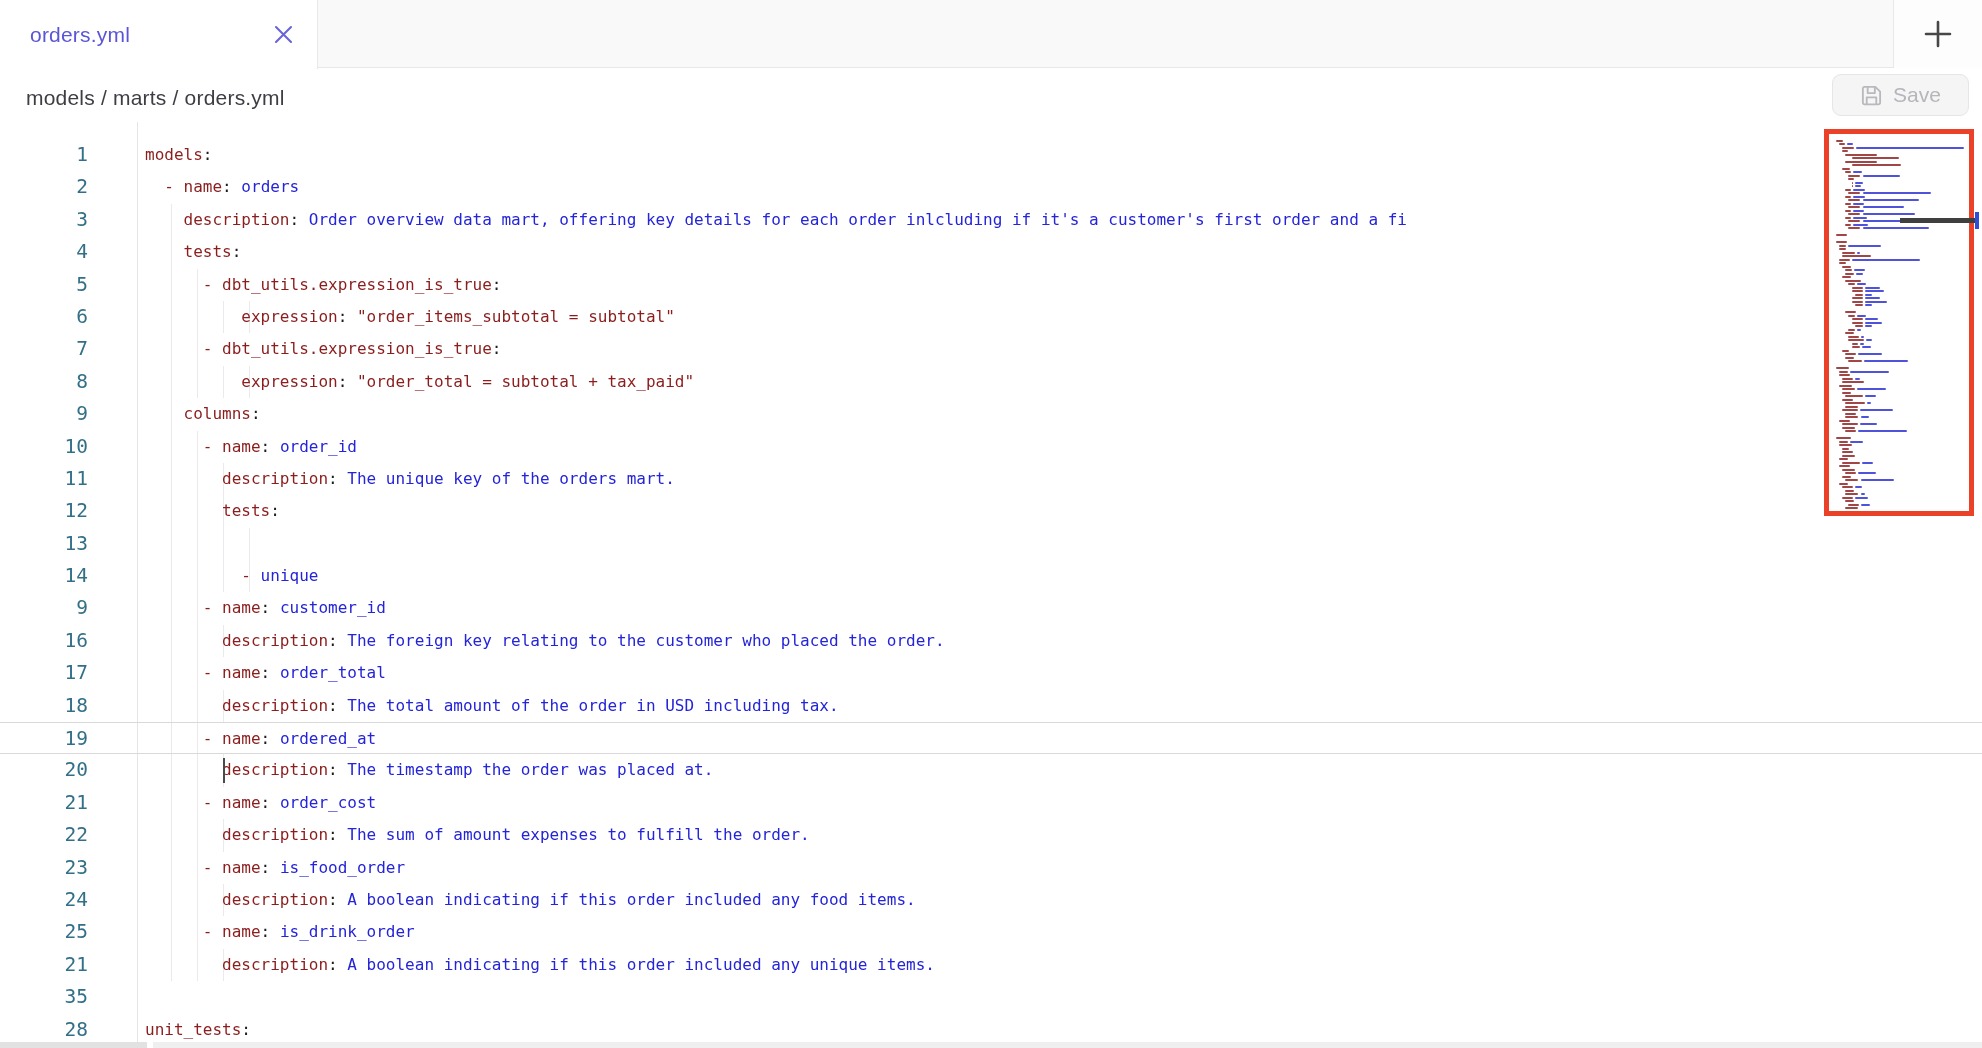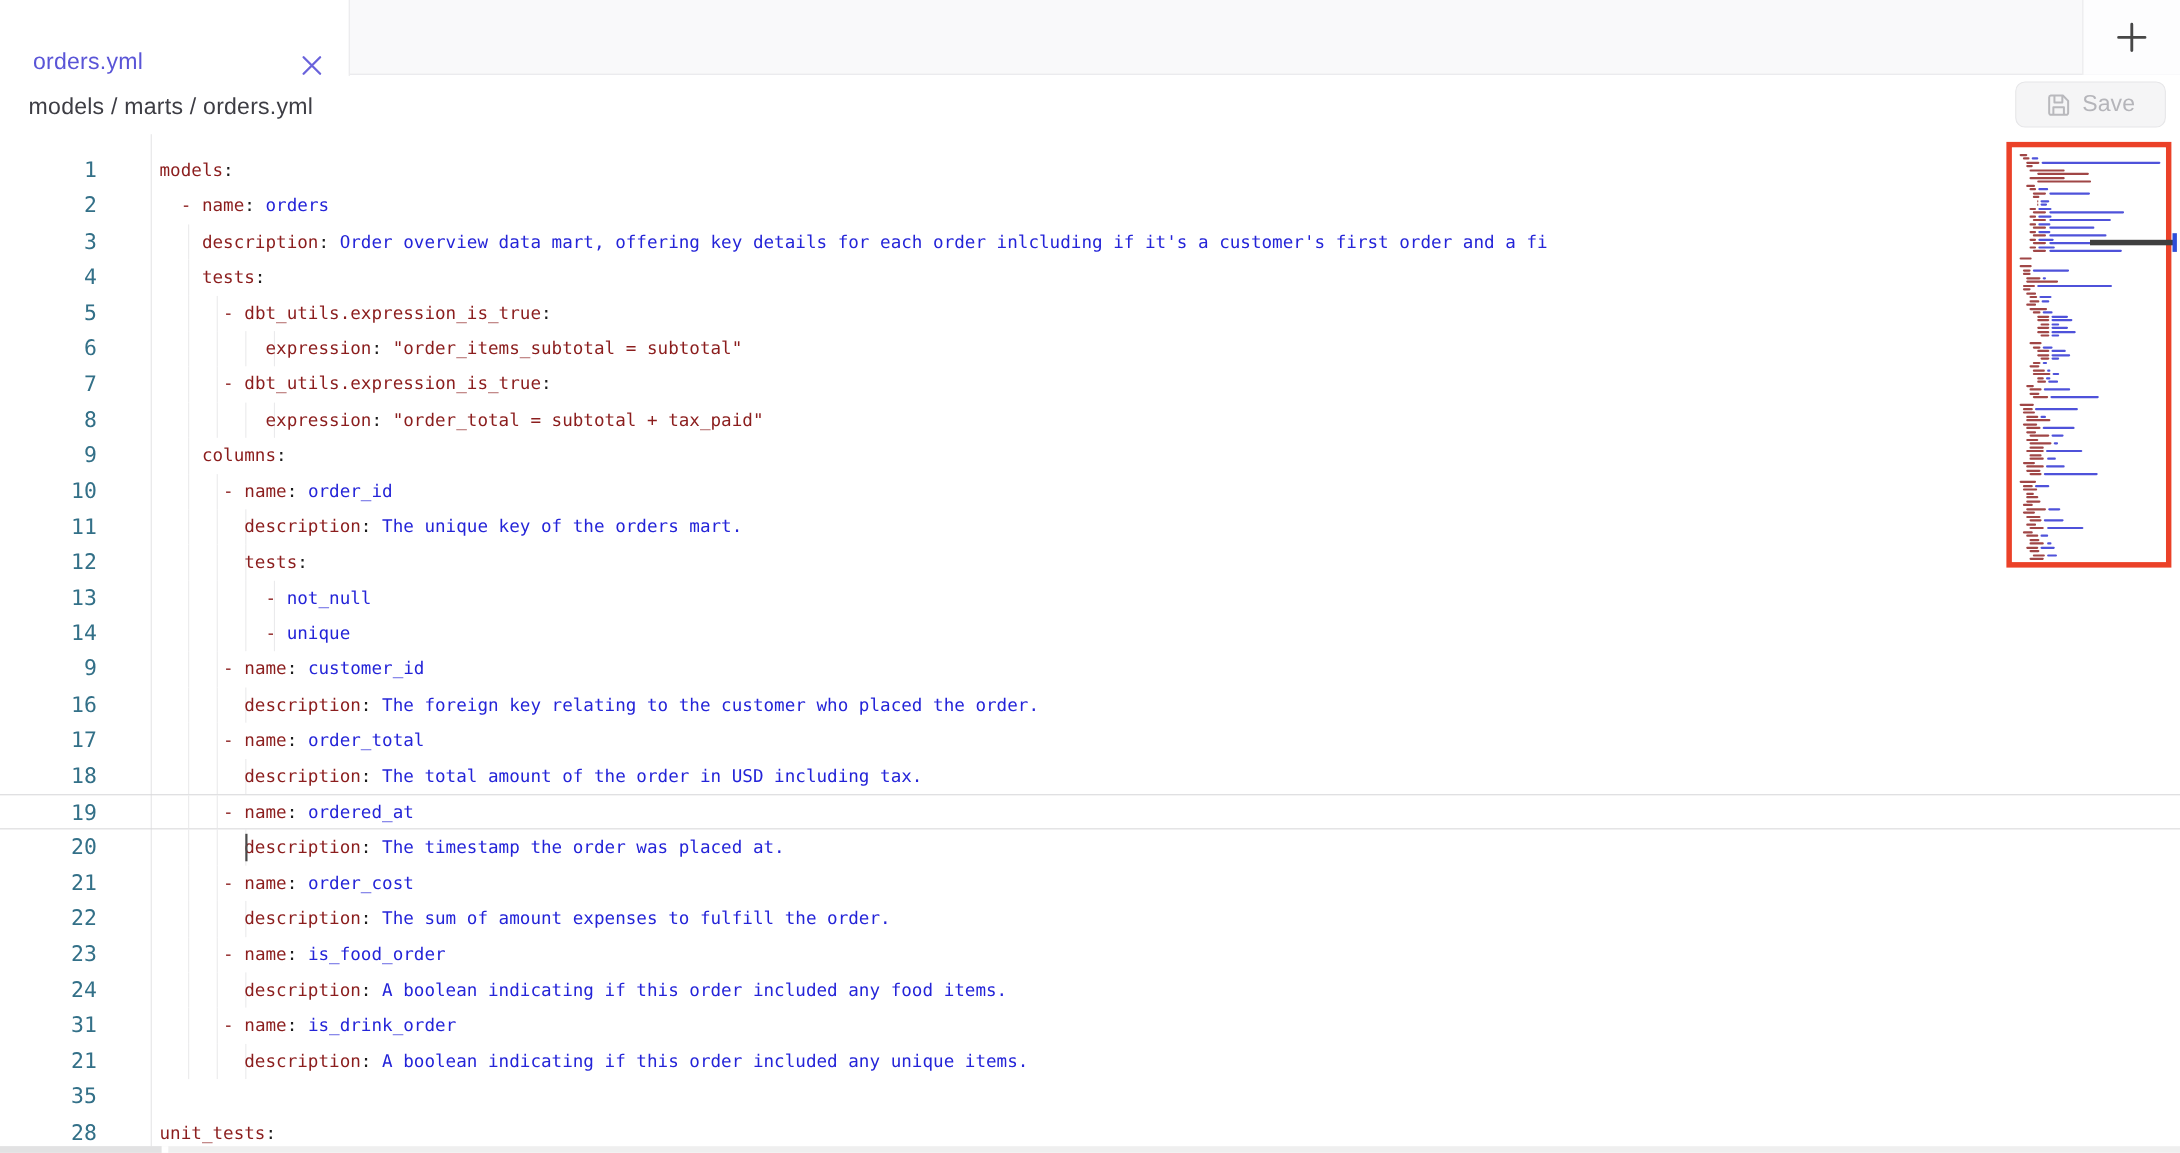--- a/index.html
+++ b/index.html
@@ -8,21 +8,21 @@
   }
   *{margin:0;padding:0;box-sizing:border-box;}
   html,body{width:1982px;height:1048px;overflow:hidden;background:#fff;
     font-family:"Liberation Sans",sans-serif;}
   .abs{position:absolute;}
 
   
   .tabbar{left:0;top:0;width:1982px;height:68px;background:#f9f9fa;
     border-bottom:1px solid var(--ui-border);}
   .tab{left:0;top:0;width:318px;height:69px;background:#fff;
-    border-right:1px solid var(--ui-border);display:flex;align-items:flex-end;
+    border-right:1px solid var(--ui-border);display:flex;align-items:center;
     justify-content:space-between;padding:0 24px 0 30px;cursor:pointer;}
   .tab-title{color:var(--accent);font-size:21px;font-weight:500;letter-spacing:.2px;}
   .plus-area{left:1893px;top:0;width:89px;height:68px;background:#fdfdfe;
     border-left:1px solid var(--ui-border);display:flex;align-items:center;justify-content:center;}
 
   
   .crumb{left:26px;top:86px;font-size:21px;color:#3d3d44;letter-spacing:.2px;}
 
   
   .save-btn{left:1832px;top:74px;width:137px;height:42px;background:#f5f5f6;
@@ -167,21 +167,20 @@
         <div class="guide" style="left: 196.76px;"></div>
         <div class="guide" style="left: 222.64px;"></div>
         <span class="code"><span class="sg-t">        </span><span class="sg-k">tests</span><span class="sg-p">:</span></span>
       </div>
       <div class="line">
         <span class="num">13</span>
         <div class="guide" style="left: 170.88px;"></div>
         <div class="guide" style="left: 196.76px;"></div>
         <div class="guide" style="left: 222.64px;"></div>
         <div class="guide" style="left: 248.52px;"></div>
-        <span class="code"><span class="sg-t">          </span><span class="sg-d">-</span><span class="sg-t"> </span><span class="sg-v">not_null</span></span>
       </div>
       <div class="line">
         <span class="num">14</span>
         <div class="guide" style="left: 170.88px;"></div>
         <div class="guide" style="left: 196.76px;"></div>
         <div class="guide" style="left: 222.64px;"></div>
         <div class="guide" style="left: 248.52px;"></div>
         <span class="code"><span class="sg-t">          </span><span class="sg-d">-</span><span class="sg-t"> </span><span class="sg-v">unique</span></span>
       </div>
       <div class="line">
@@ -244,21 +243,21 @@
         <span class="code"><span class="sg-t">      </span><span class="sg-d">-</span><span class="sg-t"> </span><span class="sg-k">name</span><span class="sg-p">:</span><span class="sg-t"> </span><span class="sg-v">is_food_order</span></span>
       </div>
       <div class="line">
         <span class="num">24</span>
         <div class="guide" style="left: 170.88px;"></div>
         <div class="guide" style="left: 196.76px;"></div>
         <div class="guide" style="left: 222.64px;"></div>
         <span class="code"><span class="sg-t">        </span><span class="sg-k">description</span><span class="sg-p">:</span><span class="sg-t"> </span><span class="sg-v">A boolean indicating if this order included any food items.</span></span>
       </div>
       <div class="line">
-        <span class="num">31</span>
+        <span class="num">25</span>
         <div class="guide" style="left: 170.88px;"></div>
         <div class="guide" style="left: 196.76px;"></div>
         <span class="code"><span class="sg-t">      </span><span class="sg-d">-</span><span class="sg-t"> </span><span class="sg-k">name</span><span class="sg-p">:</span><span class="sg-t"> </span><span class="sg-v">is_drink_order</span></span>
       </div>
       <div class="line">
         <span class="num">21</span>
         <div class="guide" style="left: 170.88px;"></div>
         <div class="guide" style="left: 196.76px;"></div>
         <div class="guide" style="left: 222.64px;"></div>
         <span class="code"><span class="sg-t">        </span><span class="sg-k">description</span><span class="sg-p">:</span><span class="sg-t"> </span><span class="sg-v">A boolean indicating if this order included any unique items.</span></span>

